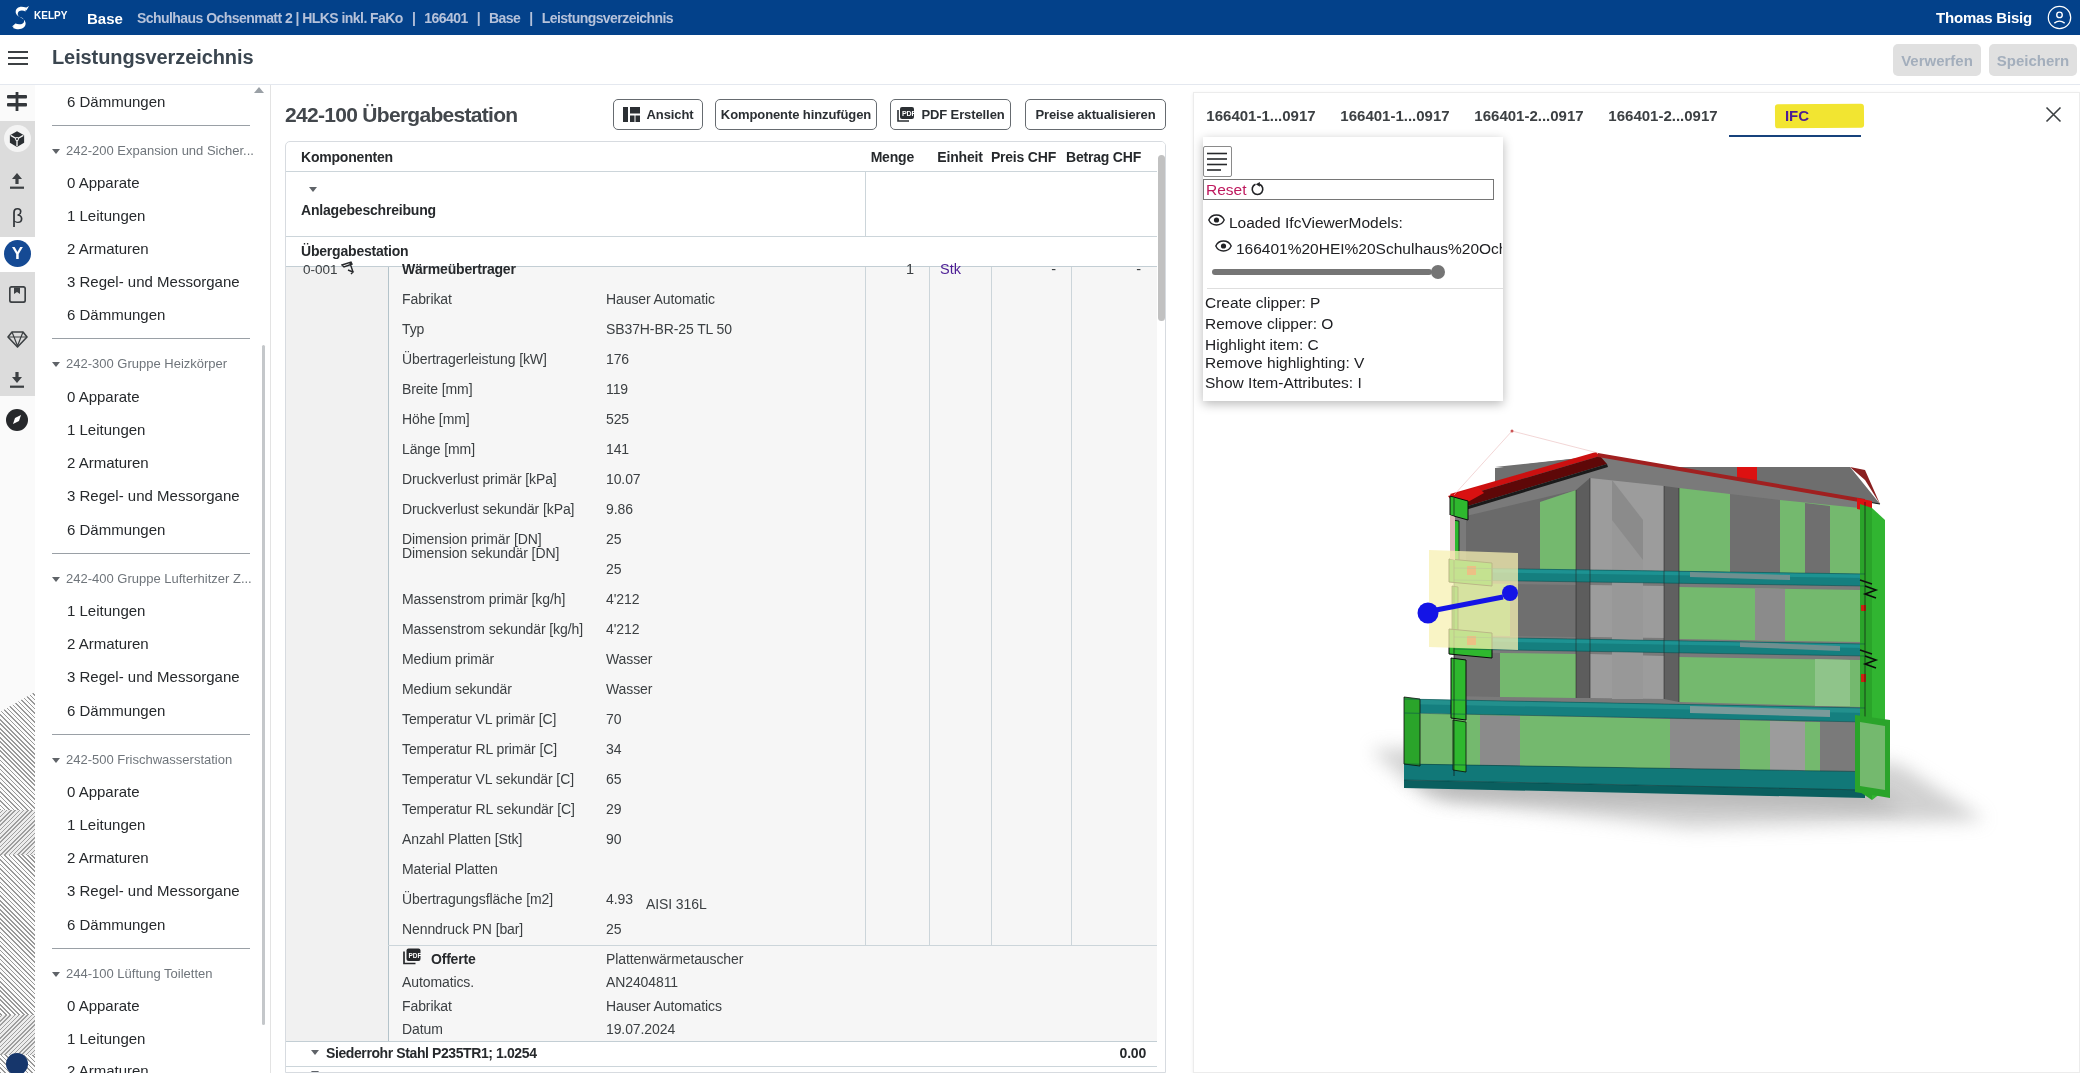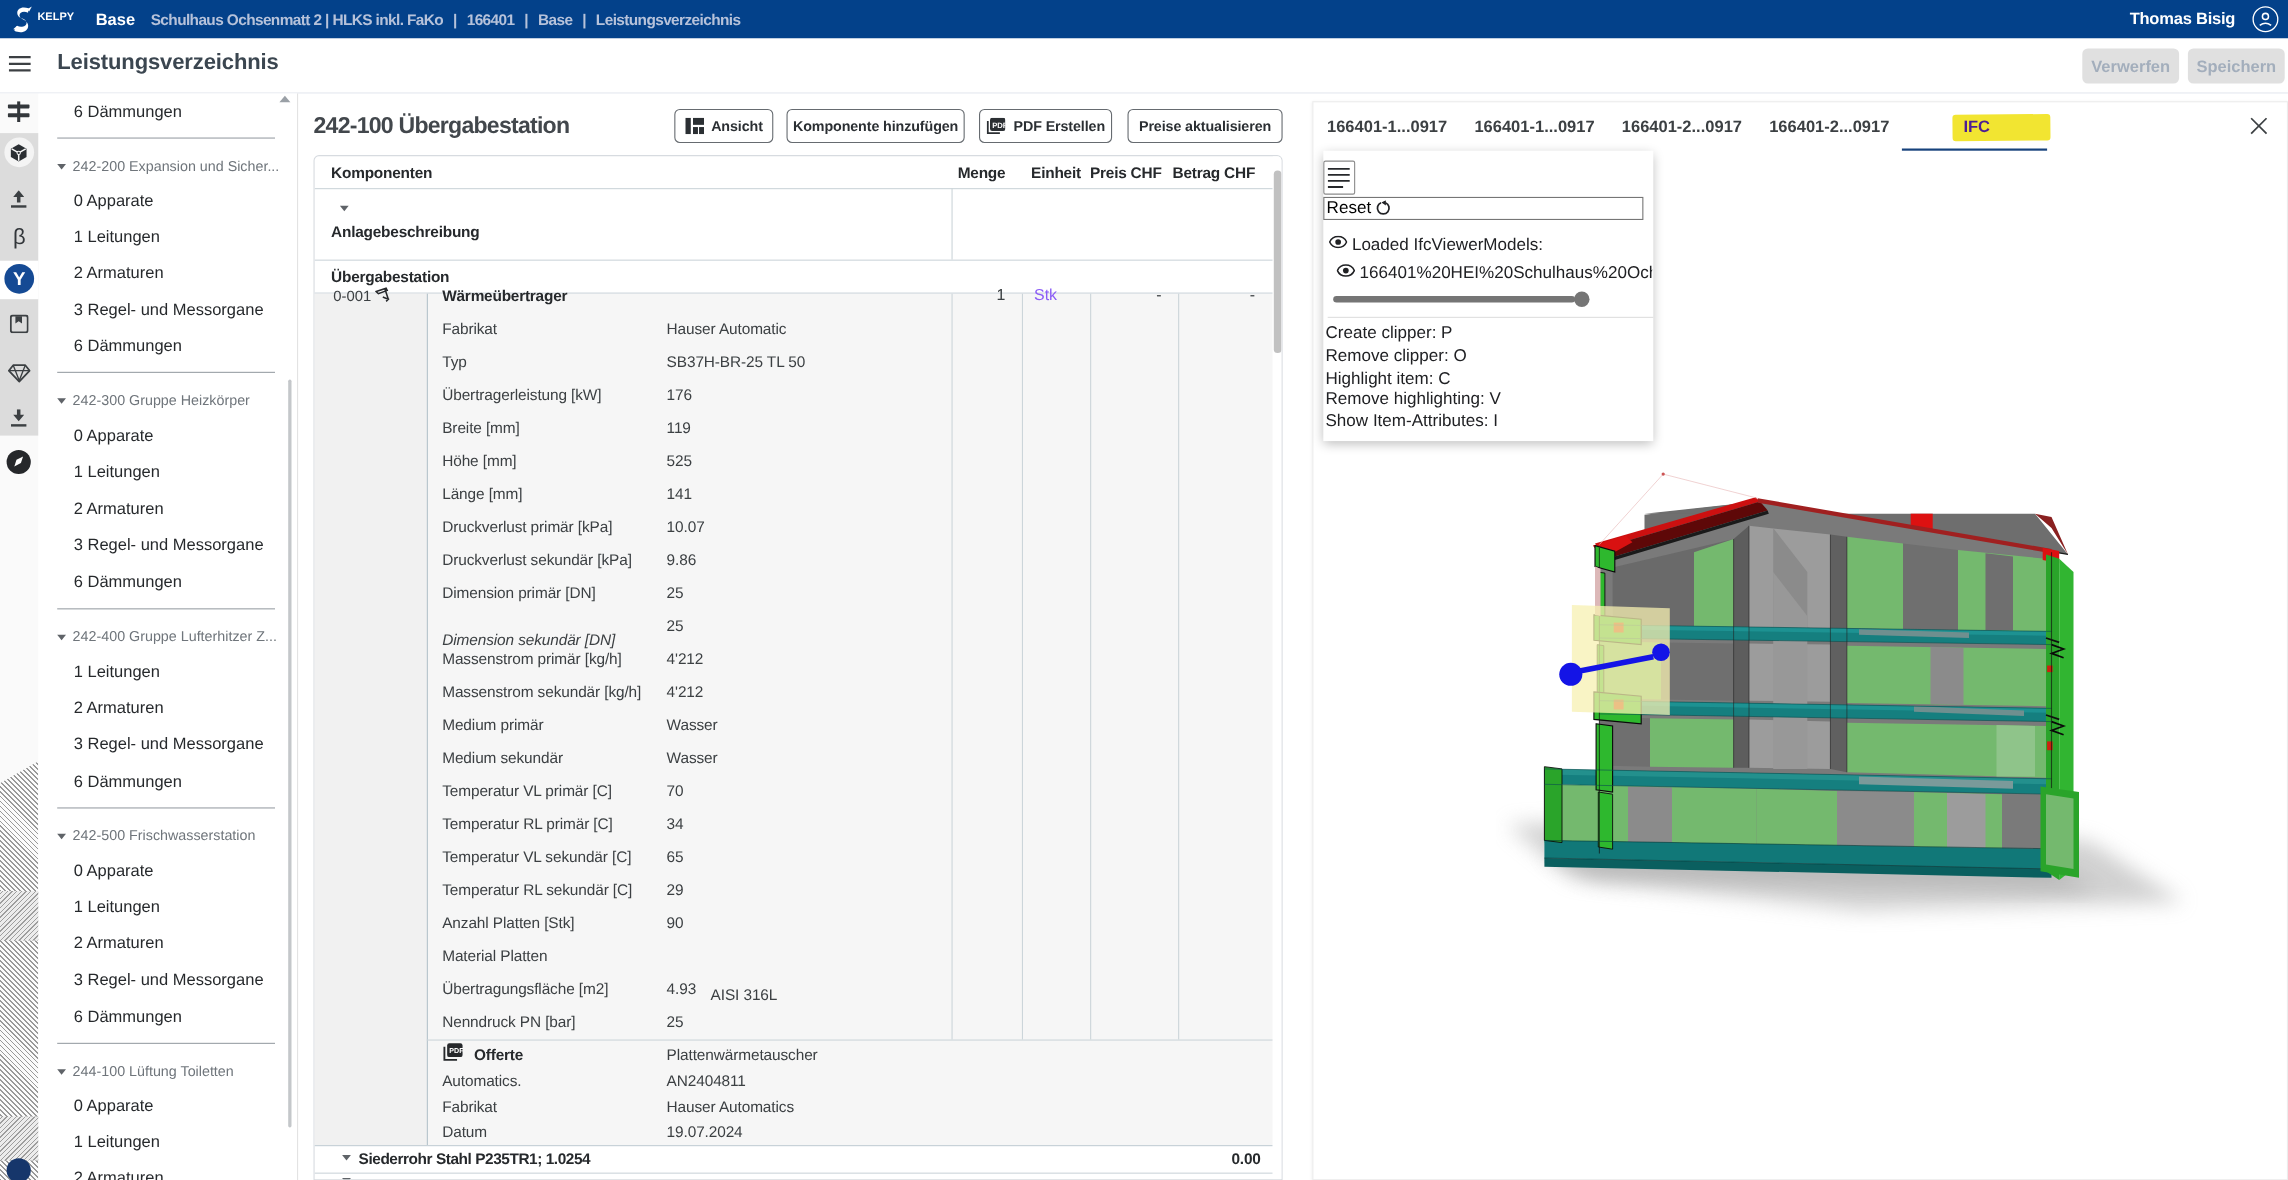--- a/index.html
+++ b/index.html
@@ -228,21 +228,21 @@
     <div class="vline" style="left:579px;top:125px;height:678px;"></div>
     <div class="vline" style="left:643px;top:125px;height:678px;"></div>
     <div class="vline" style="left:705px;top:125px;height:678px;"></div>
     <div class="vline" style="left:785px;top:125px;height:678px;"></div>
     <div class="abs" style="left:17px;top:120px;font-size:13.5px;color:#3c4043;">0-001</div>
     <svg class="abs" style="left:55px;top:119px" width="15" height="15" viewBox="0 0 15 15">
       <path d="M1 4 L10 1 L11 3 L3 6 Z M9 2 L12 11 M7 9 L12 11 L10 13" fill="none" stroke="#26282b" stroke-width="1.4"></path>
     </svg>
     <div class="ch" style="left:116px;top:119px;">Wärmeübertrager</div>
     <div class="abs" style="left:560px;top:119px;width:68px;text-align:right;font-size:14.5px;color:#3c4043;">1</div>
-    <div class="abs" style="left:654px;top:119px;font-size:14.5px;color:#8b5cf6;">Stk</div>
+    <div class="abs" style="left:654px;top:119px;font-size:14.5px;color:#4c1d95;">Stk</div>
     <div class="abs" style="left:700px;top:119px;width:70px;text-align:right;font-size:14.5px;color:#3c4043;">-</div>
     <div class="abs" style="left:778px;top:119px;width:77px;text-align:right;font-size:14.5px;color:#3c4043;">-</div>
 
     <div class="lbl" style="top:149px;">Fabrikat</div>
       <div class="val" style="top:149px;">Hauser Automatic</div>
     <div class="lbl" style="top:179px;">Typ</div>
       <div class="val" style="top:179px;">SB37H-BR-25 TL 50</div>
     <div class="lbl" style="top:209px;">Übertragerleistung [kW]</div>
       <div class="val" style="top:209px;">176</div>
     <div class="lbl" style="top:239px;">Breite [mm]</div>
@@ -250,21 +250,21 @@
     <div class="lbl" style="top:269px;">Höhe [mm]</div>
       <div class="val" style="top:269px;">525</div>
     <div class="lbl" style="top:299px;">Länge [mm]</div>
       <div class="val" style="top:299px;">141</div>
     <div class="lbl" style="top:329px;">Druckverlust primär [kPa]</div>
       <div class="val" style="top:329px;">10.07</div>
     <div class="lbl" style="top:359px;">Druckverlust sekundär [kPa]</div>
       <div class="val" style="top:359px;">9.86</div>
     <div class="lbl" style="top:389px;">Dimension primär [DN]</div>
       <div class="val" style="top:389px;">25</div>
-    <div class="lbl" style="top:431px;font-style:italic;">Dimension sekundär [DN]</div>
+    <div class="lbl" style="top:403px;">Dimension sekundär [DN]</div>
       <div class="val" style="top:419px;">25</div>
     <div class="lbl" style="top:449px;">Massenstrom primär [kg/h]</div>
       <div class="val" style="top:449px;">4'212</div>
     <div class="lbl" style="top:479px;">Massenstrom sekundär [kg/h]</div>
       <div class="val" style="top:479px;">4'212</div>
     <div class="lbl" style="top:509px;">Medium primär</div>
       <div class="val" style="top:509px;">Wasser</div>
     <div class="lbl" style="top:539px;">Medium sekundär</div>
       <div class="val" style="top:539px;">Wasser</div>
     <div class="lbl" style="top:569px;">Temperatur VL primär [C]</div>
@@ -326,21 +326,21 @@
       <div class="abs" style="left:0;top:9px;width:29px;height:31px;border:1px solid #8a8a8a;background:#fff;border-radius:2px;"></div>
       <svg class="abs" style="left:4px;top:15px" width="21" height="19" viewBox="0 0 21 19">
         <g stroke="#26282b" stroke-width="1.6">
           <line x1="0" y1="1.5" x2="20" y2="1.5"></line>
             <line x1="0" y1="7" x2="20" y2="7"></line>
           <line x1="0" y1="12.5" x2="20" y2="12.5"></line>
             <line x1="0" y1="18" x2="14" y2="18"></line>
         </g>
       </svg>
       <div class="abs" style="left:0;top:42px;width:291px;height:21px;border:1px solid #767676;background:#fff;"></div>
-      <div class="abs" style="left:3px;top:44px;font-size:15.5px;color:#000000;text-align:center;">Reset</div>
+      <div class="abs" style="left:3px;top:44px;font-size:15.5px;color:#be185d;text-align:center;">Reset</div>
       <svg class="abs" style="left:47px;top:45px" width="15" height="15" viewBox="0 0 15 15">
         <path d="M5.5 2.3 A5.3 5.3 0 1 0 9.5 2.3" fill="none" stroke="#202124" stroke-width="1.6"></path>
         <path d="M9.9 0 L5.8 2.2 L9.9 4.8 Z" fill="#202124"></path>
       </svg>
       <svg class="abs" style="left:5px;top:77px" width="17" height="12" viewBox="0 0 17 12">
         <path d="M8.5 1 C4.5 1 1.8 3.8 0.8 6 C1.8 8.2 4.5 11 8.5 11 C12.5 11 15.2 8.2 16.2 6 C15.2 3.8 12.5 1 8.5 1 Z" fill="none" stroke="#202124" stroke-width="1.4"></path>
         <circle cx="8.5" cy="6" r="2.6" fill="#202124"></circle>
       </svg>
       <div class="abs" style="left:26px;top:77px;font-size:15.5px;color:#202124;">Loaded IfcViewerModels:</div>
       <svg class="abs" style="left:12px;top:103px" width="17" height="12" viewBox="0 0 17 12">

